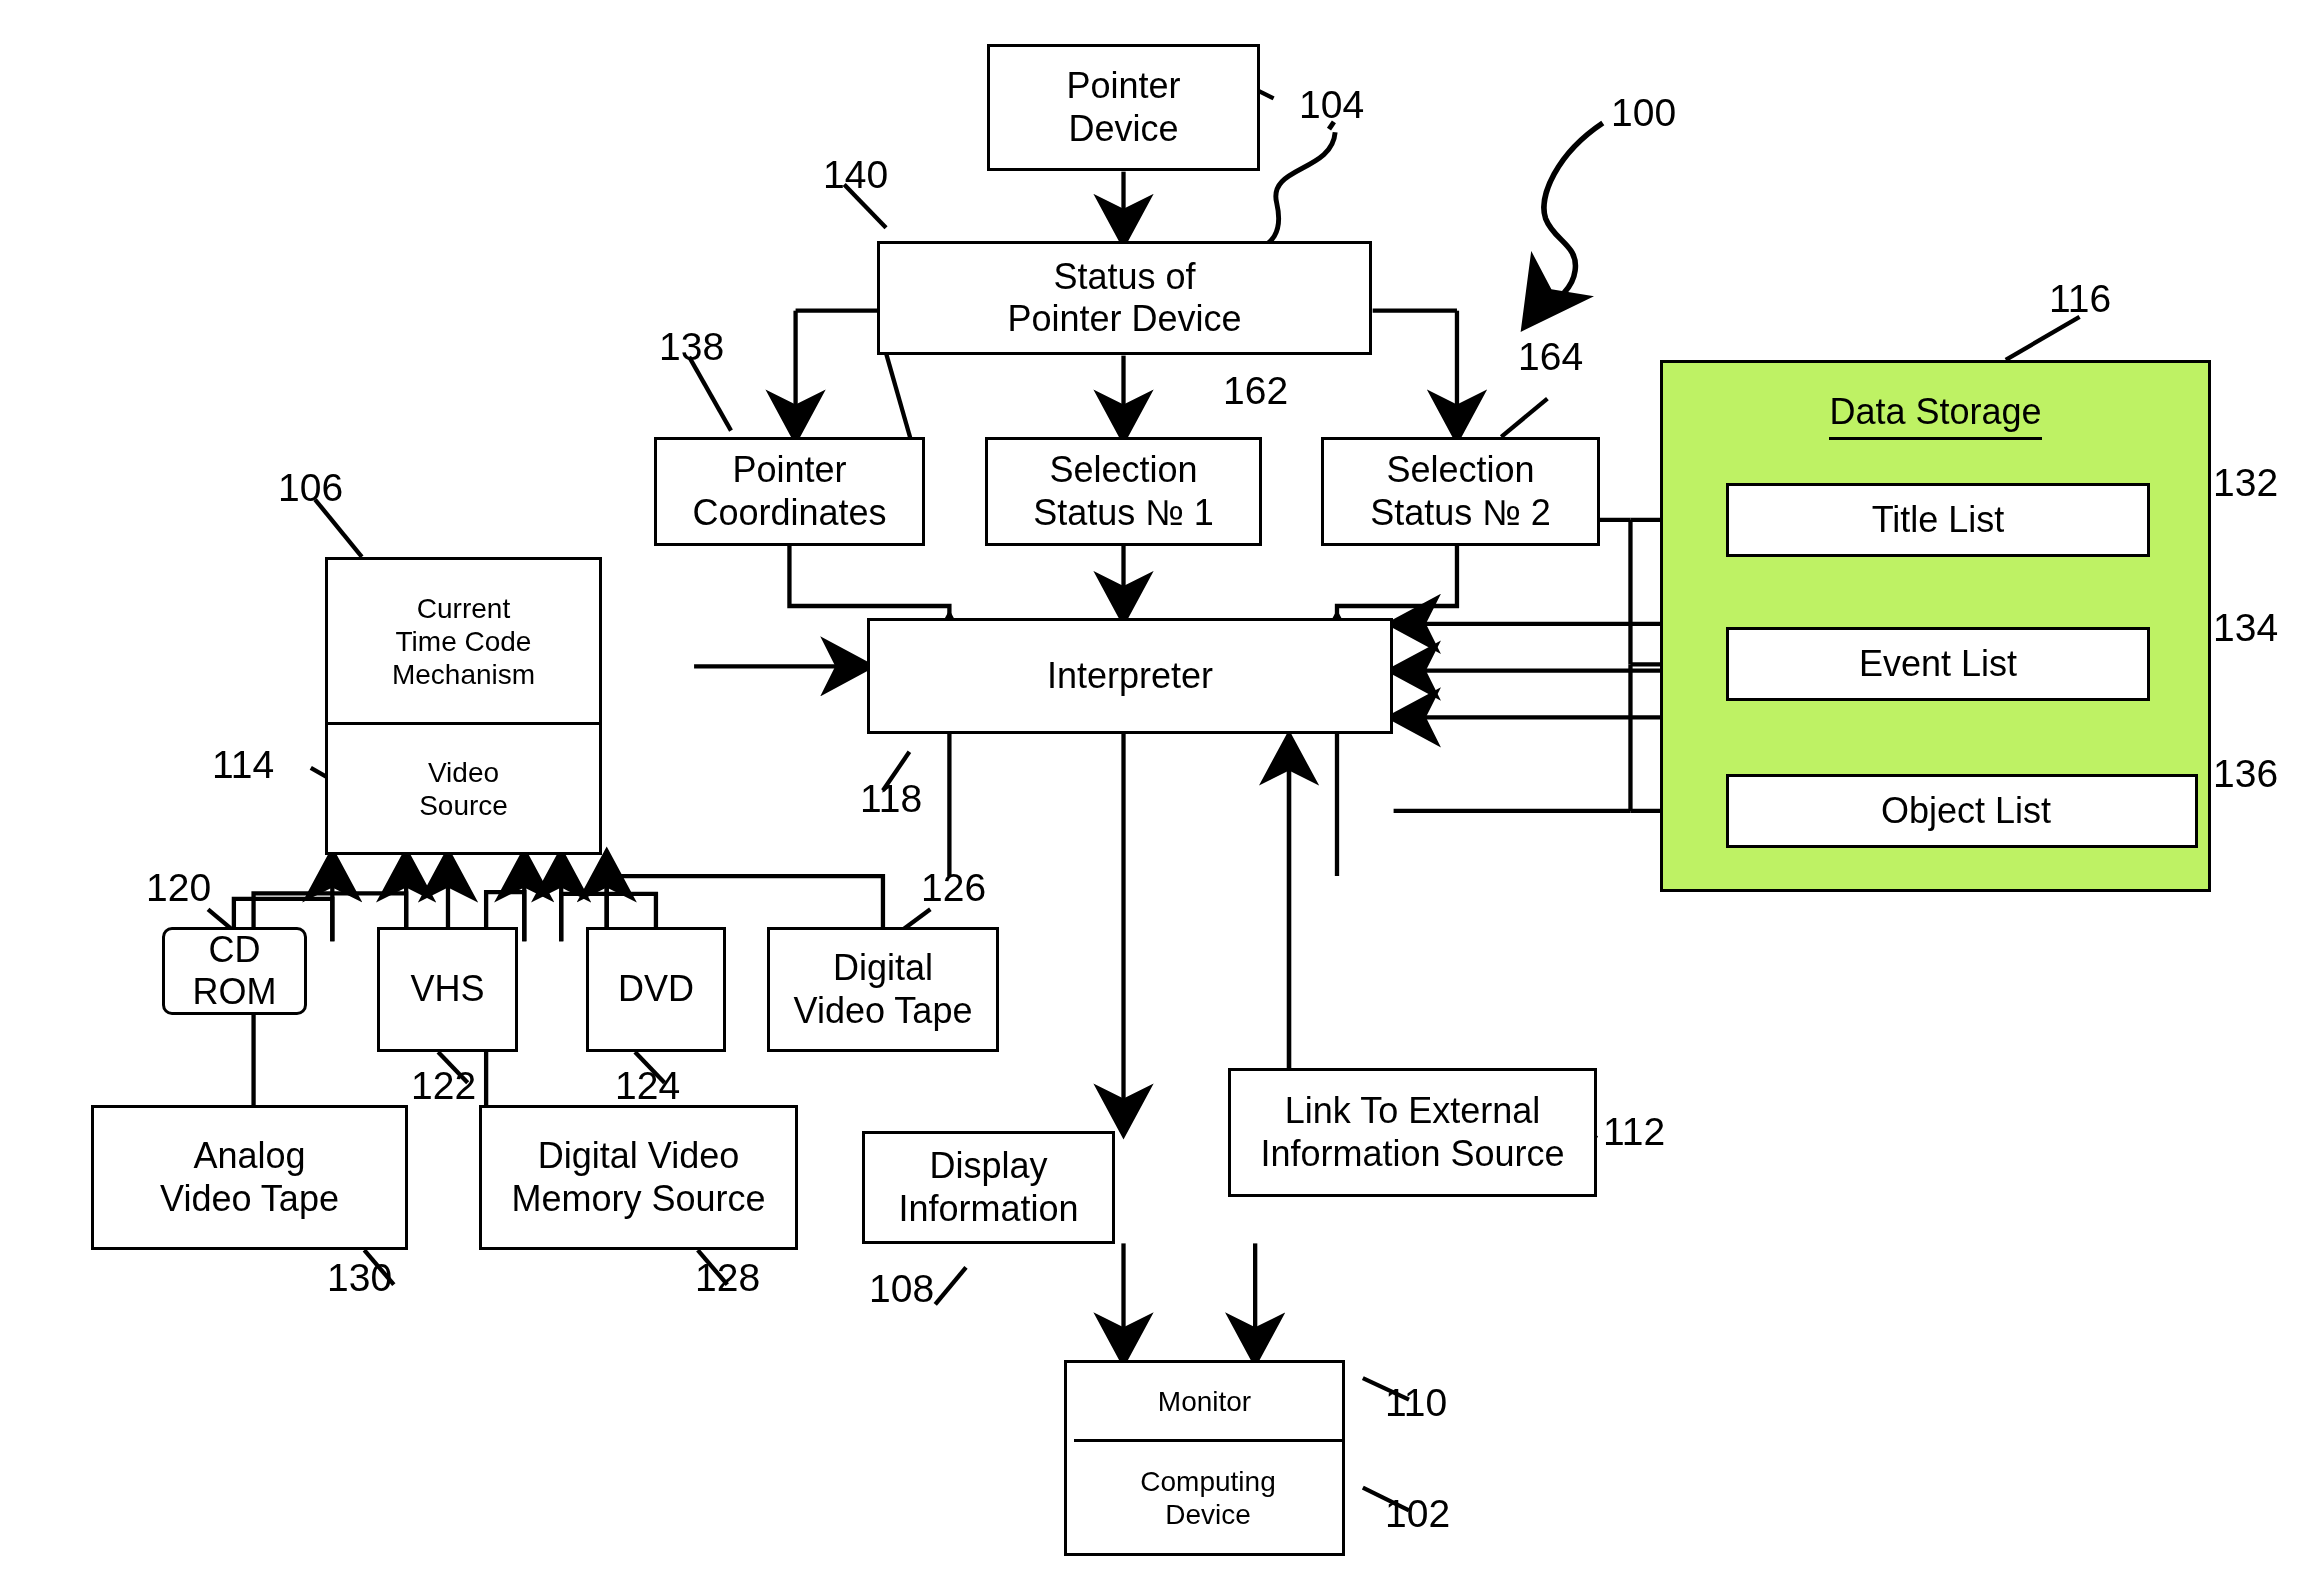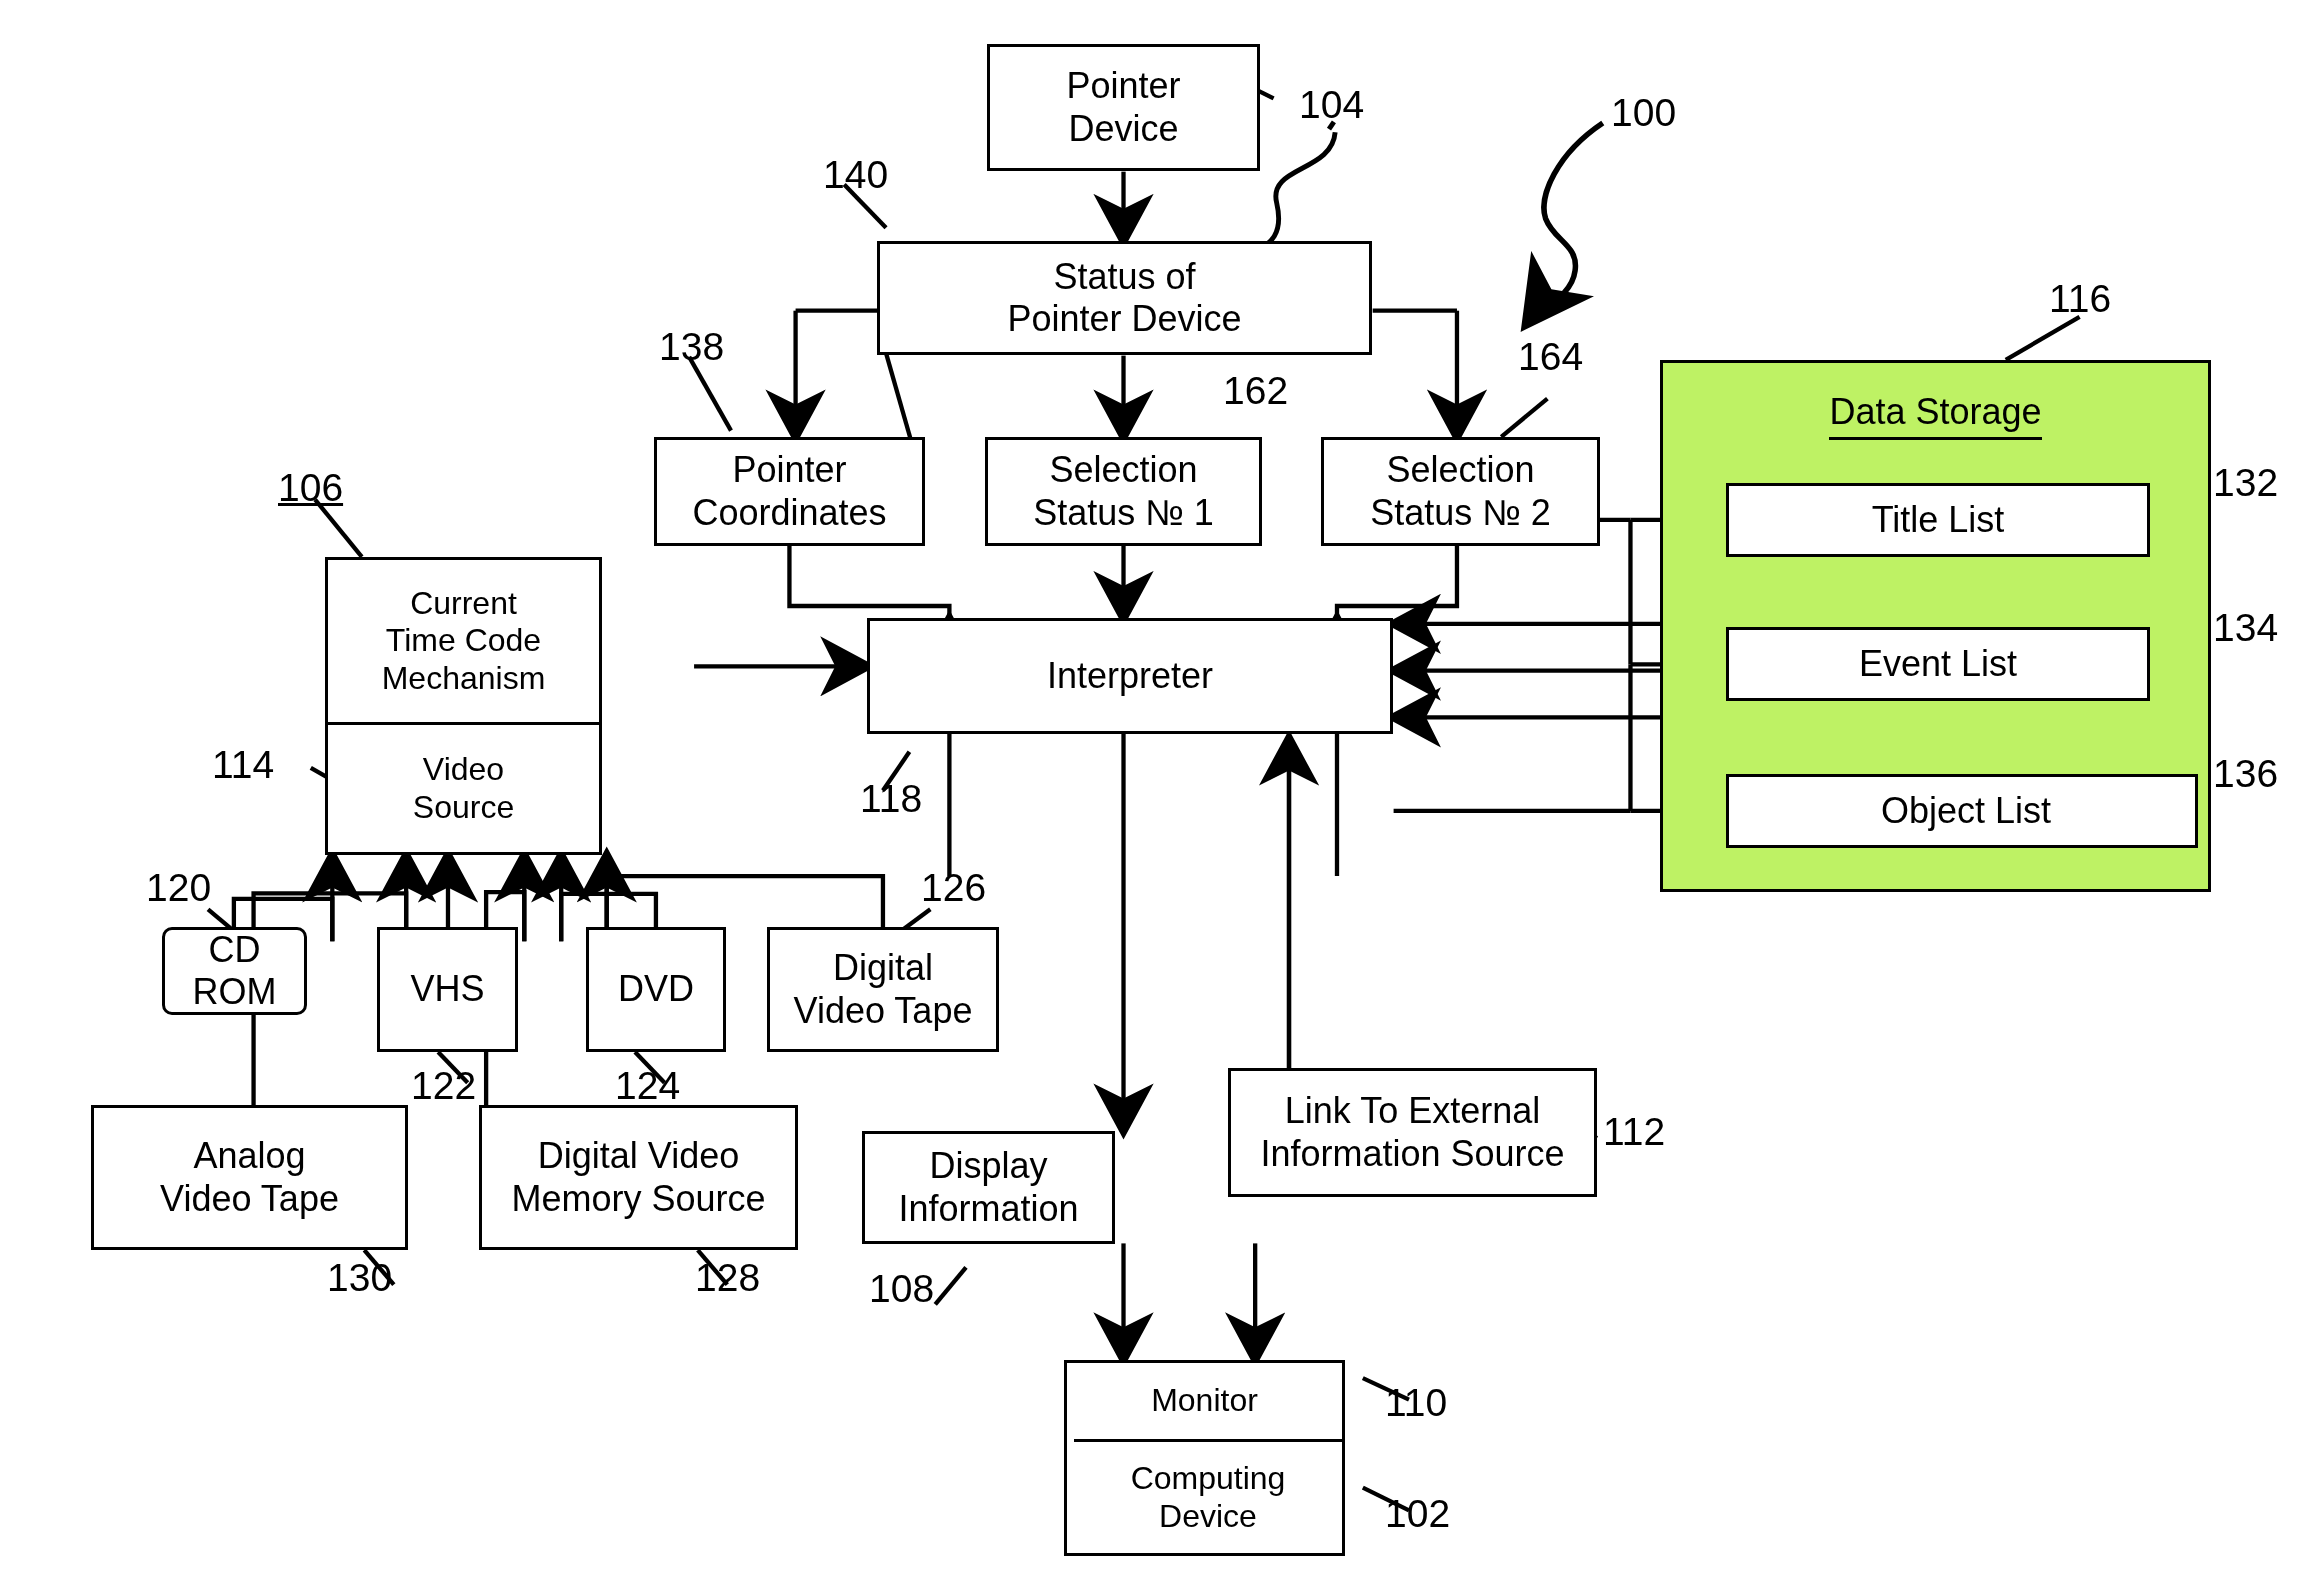--- a/index.html
+++ b/index.html
@@ -34,21 +34,21 @@
     border:3.7px solid #000;
     background:#fff;
     box-sizing:border-box;
     display:flex;flex-direction:column;
     z-index:5;
   }
   .split > .cell{
     flex:1 1 auto;
     display:flex;flex-direction:column;
     align-items:center;justify-content:center;
-    text-align:center;font-size:32px;line-height:1.18;
+    text-align:center;font-size:28px;line-height:1.18;
     box-sizing:border-box;
   }
   .split > .cell + .cell{border-top:3.7px solid #000;}
 
   .container{
     position:absolute;
     border:3.7px solid #000;
     background:#bef264;
     box-sizing:border-box;
     z-index:3;
@@ -295,21 +295,21 @@
     <span class="ln">Object List</span>
   </div>
 
   <div class="ref" style="left:1611px;top:91px;">100</div>
   <div class="ref" style="left:1299px;top:83px;">104</div>
   <div class="ref" style="left:823px;top:153px;">140</div>
   <div class="ref" style="left:659px;top:325px;">138</div>
   <div class="ref" style="left:1223px;top:369px;">162</div>
   <div class="ref" style="left:1518px;top:335px;">164</div>
   <div class="ref" style="left:860px;top:777px;">118</div>
-  <div class="ref" style="left:278px;top:466px;text-decoration:underline;">106</div>
+  <div class="ref" style="left:278px;top:466px;">106</div>
   <div class="ref" style="left:212px;top:743px;">114</div>
   <div class="ref" style="left:146px;top:866px;">120</div>
   <div class="ref" style="left:411px;top:1064px;">122</div>
   <div class="ref" style="left:615px;top:1064px;">124</div>
   <div class="ref" style="left:921px;top:866px;">126</div>
   <div class="ref" style="left:327px;top:1256px;">130</div>
   <div class="ref" style="left:695px;top:1256px;">128</div>
   <div class="ref" style="left:869px;top:1267px;">108</div>
   <div class="ref" style="left:1603px;top:1110px;">112</div>
   <div class="ref" style="left:1385px;top:1381px;">110</div>

